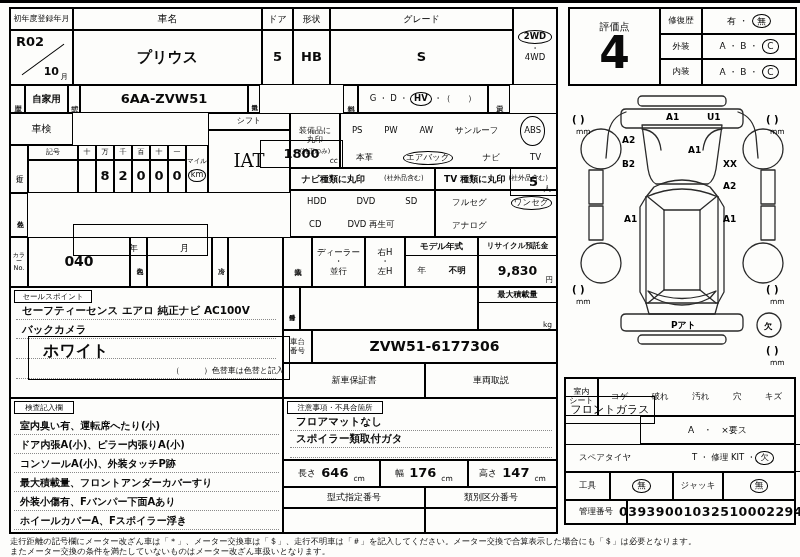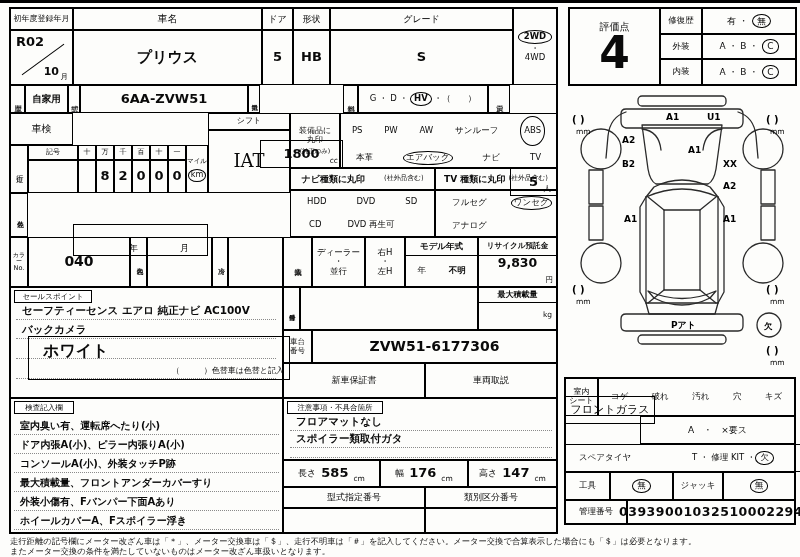--- a/index.html
+++ b/index.html
@@ -177,39 +177,39 @@
 </div>
 <div class="c col" style="left:405px;top:237px;width:73px;height:50px;align-items:stretch">
   <div class="hd" style="height:18px;font-size:8.5px;font-weight:600">モデル年式</div>
   <div style="flex:1;display:flex;align-items:center;justify-content:space-around;font-size:8.5px">
     <span>年</span>
     <span class="bw">不明</span>
   </div>
 </div>
 <div class="c col" style="left:478px;top:237px;width:79px;height:50px;align-items:stretch">
   <div class="hd" style="height:18px;font-size:7.6px;font-weight:600">リサイクル預託金</div>
-  <div class="rel" style="flex:1;display:flex;align-items:flex-start;justify-content:center">
+  <div class="rel" style="flex:1;display:flex;align-items:center;justify-content:center">
     <span class="bw" style="font-size:12.5px">9,830</span>
     <span style="position:absolute;right:3px;bottom:2px;font-size:7.5px">円</span>
   </div>
 </div>
 
 <div class="c" style="left:10px;top:287px;width:273px;height:111px"></div>
 <div class="tab" style="left:14px;top:290px;width:78px;height:13px">セールスポイント</div>
 <div class="dot" style="left:16px;top:303px;width:260px;height:17px">セーフティーセンス エアロ 純正ナビ AC100V</div>
 <div class="dot" style="left:16px;top:320px;width:260px;height:19px">バックカメラ</div>
 <div class="dot" style="left:16px;top:339px;width:260px;height:20px"></div>
 <div class="dot" style="left:16px;top:359px;width:260px;height:20px"></div>
 
 <div class="c vt" style="left:283px;top:287px;width:17px;height:43px;font-size:6.5px">登録番号</div>
 <div class="c" style="left:300px;top:287px;width:178px;height:43px"></div>
 <div class="c col" style="left:478px;top:287px;width:79px;height:43px;align-items:stretch">
   <div class="hd" style="height:15px;font-size:8px;font-weight:600">最大積載量</div>
   <div class="rel" style="flex:1">
-    <span style="position:absolute;right:4px;bottom:10px;font-size:7.5px">kg</span>
+    <span style="position:absolute;right:4px;bottom:0;font-size:7.5px">kg</span>
   </div>
 </div>
 
 <div class="c col" style="left:283px;top:330px;width:29px;height:33px;font-size:7.5px">
   <span>車台</span>
   <span>番号</span>
 </div>
 <div class="c bw" style="left:312px;top:330px;width:245px;height:33px;font-size:14px">ZVW51-6177306</div>
 
 <div class="c" style="left:283px;top:363px;width:142px;height:35px;font-size:9px">新車保証書</div>
@@ -225,21 +225,21 @@
 <div class="tab" style="left:14px;top:401px;width:60px;height:13px">検査記入欄</div>
 <div class="dot" style="left:14px;top:416px;width:265px;height:19px;font-size:10px">室内臭い有、運転席へたり(小)</div>
 <div class="dot" style="left:14px;top:435px;width:265px;height:19px;font-size:10px">ドア内張A(小)、ピラー内張りA(小)</div>
 <div class="dot" style="left:14px;top:454px;width:265px;height:19px;font-size:10px">コンソールA(小)、外装タッチP跡</div>
 <div class="dot" style="left:14px;top:473px;width:265px;height:19px;font-size:10px">最大積載量、フロントアンダーカバーすり</div>
 <div class="dot" style="left:14px;top:492px;width:265px;height:19px;font-size:10px">外装小傷有、Fバンパー下面Aあり</div>
 <div class="dot" style="left:14px;top:511px;width:265px;height:19px;font-size:10px">ホイールカバーA、Fスポイラー浮き</div>
 
 <div class="c" style="left:283px;top:460px;width:97px;height:27px;gap:5px">
   <span style="font-size:9px">長さ</span>
-  <span class="bw" style="font-size:13px">585</span>
+  <span class="bw" style="font-size:13px">646</span>
   <span style="font-size:7.5px;align-self:flex-end;padding-bottom:3px">cm</span>
 </div>
 <div class="c" style="left:380px;top:460px;width:88px;height:27px;gap:5px">
   <span style="font-size:9px">幅</span>
   <span class="bw" style="font-size:13px">176</span>
   <span style="font-size:7.5px;align-self:flex-end;padding-bottom:3px">cm</span>
 </div>
 <div class="c" style="left:468px;top:460px;width:89px;height:27px;gap:5px">
   <span style="font-size:9px">高さ</span>
   <span class="bw" style="font-size:13px">147</span>

